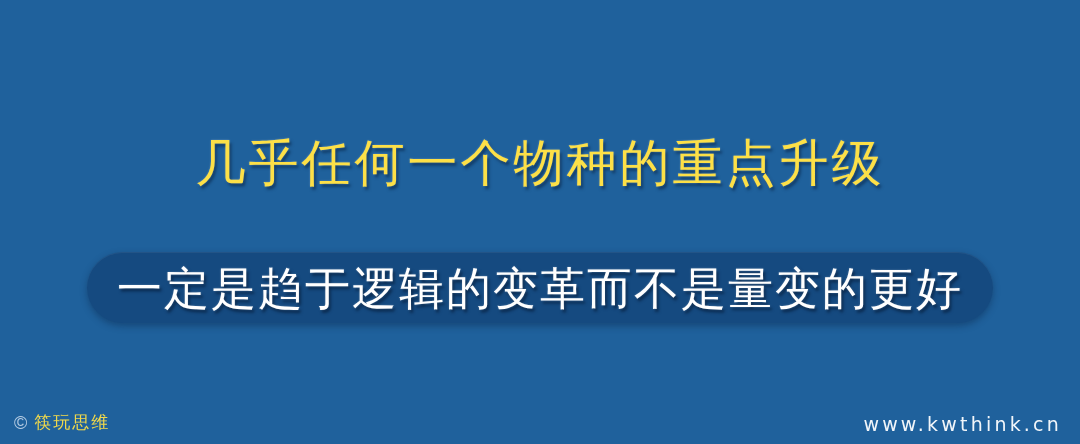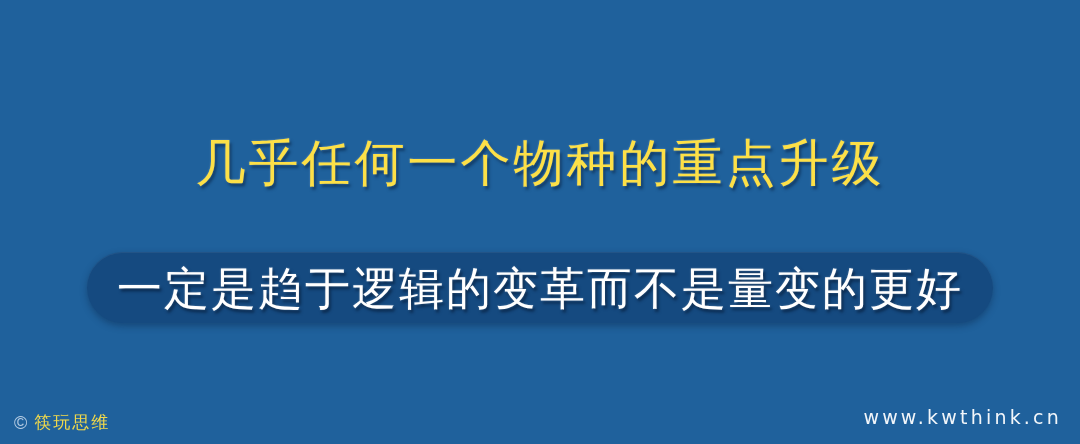--- a/index.html
+++ b/index.html
@@ -101,21 +101,21 @@
     font-size: 17px;
     line-height: 19px;
     color: #fde047;
     letter-spacing: 2px;
     opacity: 0.95;
   }
 
   .footer-right {
     position: absolute;
     right: 18px;
-    bottom: 16px;
+    bottom: 9px;
     white-space: nowrap;
     margin-left: 40px;
   }
   .site-url {
     font-family: "DejaVu Sans", "Liberation Sans", sans-serif;
     font-size: 19px;
     line-height: 21px;
     color: #f2f6fa;
     letter-spacing: 3.2px;
     font-weight: 400;

